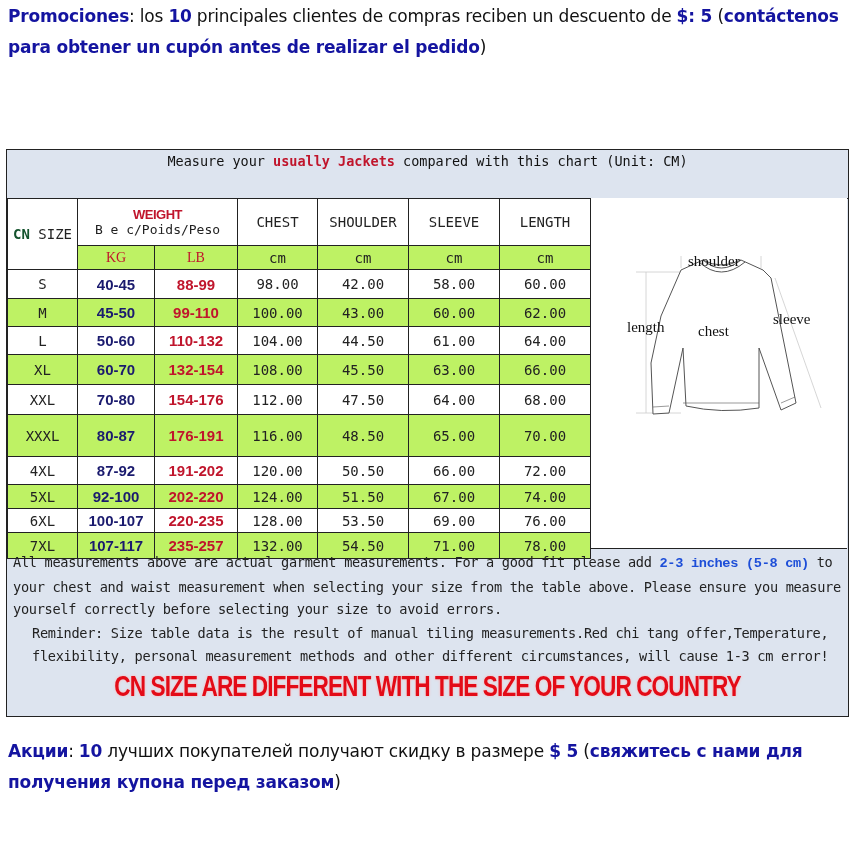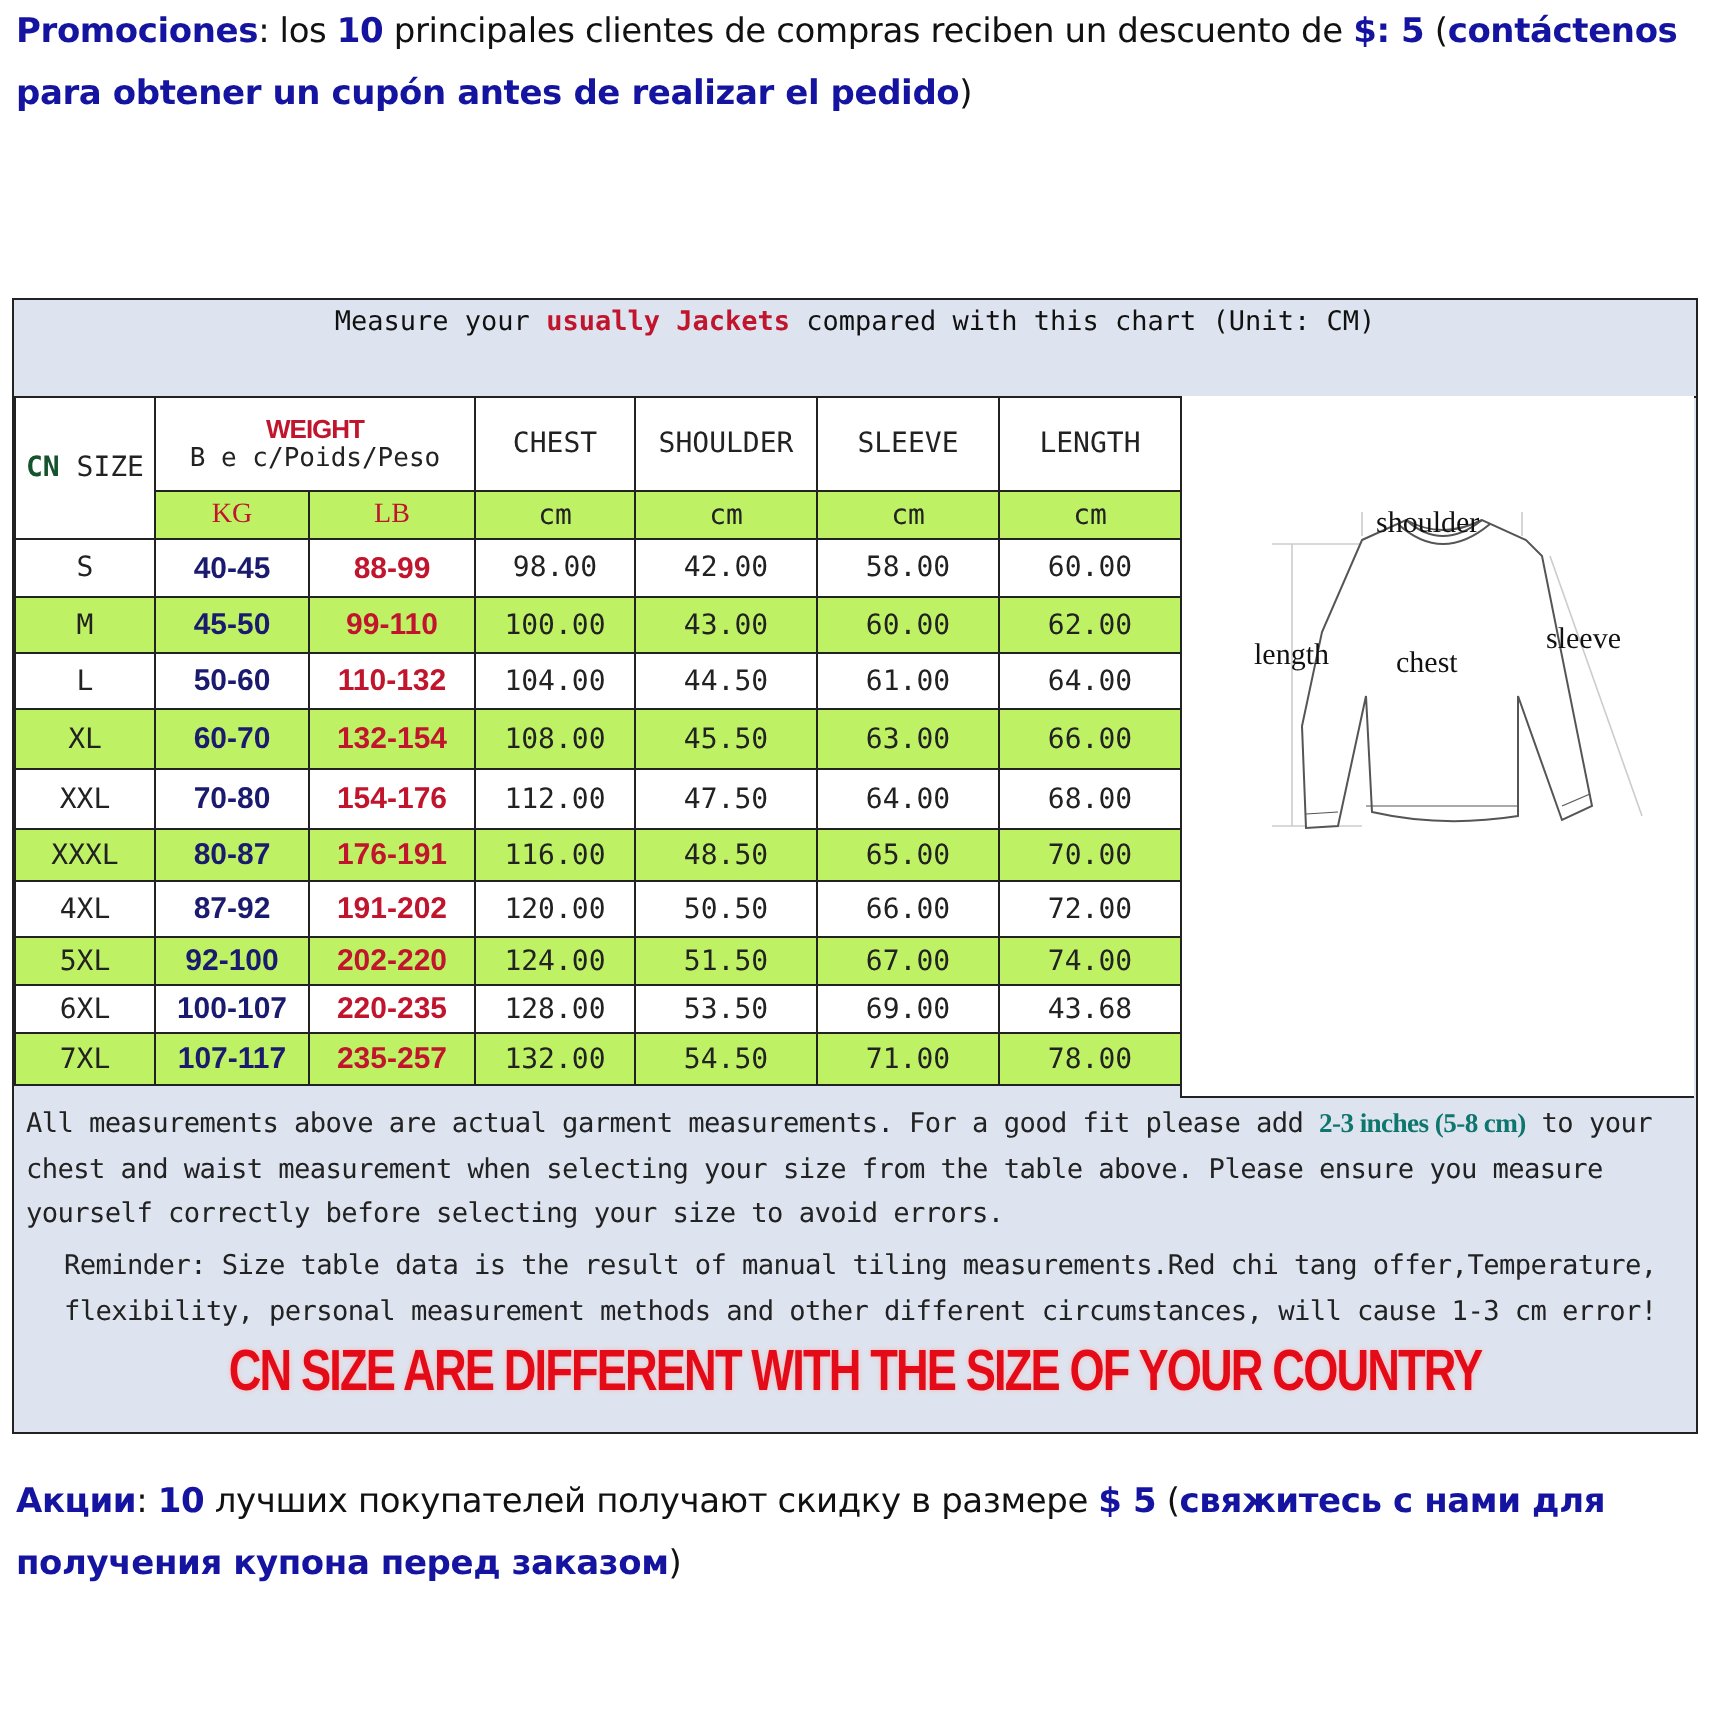--- a/index.html
+++ b/index.html
@@ -25,21 +25,21 @@
   .lbh { color:#c0152c !important; font-family:"Liberation Serif", serif; font-size:14px; }
   .kgh { color:#c0152c !important; font-family:"Liberation Serif", serif; font-size:14px; }
   .cnred { color:#14532d; font-weight:bold; }
   .weight-t { color:#c0152c; font-weight:bold; font-family:"Liberation Sans", sans-serif; font-size:13px; letter-spacing:-0.5px; }
 
   .img-cell { position:absolute; left:583px; top:48px; width:257px; height:351px; background:#fff; border-left:1.3px solid #222; border-bottom:1.3px solid #222; box-sizing:border-box; }
   .img-cell svg { position:absolute; left:0; top:0; }
 
   .notes { position:absolute; left:0; top:399px; width:100%; height:167px; font-size:13.6px; color:#222; }
   .notes .n1 { position:absolute; left:6px; top:2px; line-height:22.5px; width:832px; letter-spacing:-0.3px; }
-  .notes .n1 .red { color:#0f766e; font-weight:bold; font-family:Liberation Serif, serif; }
+  .notes .n1 .red { color:#1d4ed8; font-weight:bold; font-family:Liberation Mono, monospace; }
   .notes .n2 { position:absolute; left:25px; top:73px; line-height:22.5px; width:810px; letter-spacing:-0.3px; }
   .warn { position:absolute; left:0; top:121px; width:100%; text-align:center; font-family:"Liberation Sans", sans-serif; font-weight:bold; font-size:29px; color:#e30b17; letter-spacing:-1.2px; transform:scaleX(0.78); transform-origin:center; text-shadow:0 0 3px #ffb3b3; }
 </style>
 </head>
 <body>
 
 <div id="p-top" class="promo">
   <div>
     <span class="b">Promociones</span><span>: los </span><span class="b">10</span><span> principales clientes de compras reciben un descuento de </span><span class="b">$: 5</span><span> (</span><span class="b">contáctenos para obtener un cupón antes de realizar el pedido</span><span>)</span>
   </div>
@@ -119,21 +119,21 @@
     </tr>
     <tr class="w" style="height:30px">
       <td>XXL</td>
           <td class="kg">70-80</td>
           <td class="lb">154-176</td>
           <td>112.00</td>
           <td>47.50</td>
           <td>64.00</td>
           <td>68.00</td>
     </tr>
-    <tr class="g" style="height:26px">
+    <tr class="g" style="height:42px">
       <td>XXXL</td>
           <td class="kg">80-87</td>
           <td class="lb">176-191</td>
           <td>116.00</td>
           <td>48.50</td>
           <td>65.00</td>
           <td>70.00</td>
     </tr>
     <tr class="w" style="height:28px">
       <td>4XL</td>
@@ -153,21 +153,21 @@
           <td>67.00</td>
           <td>74.00</td>
     </tr>
     <tr class="w" style="height:24px">
       <td>6XL</td>
           <td class="kg">100-107</td>
           <td class="lb">220-235</td>
           <td>128.00</td>
           <td>53.50</td>
           <td>69.00</td>
-          <td>43.68</td>
+          <td>76.00</td>
     </tr>
     <tr class="g" style="height:26px">
       <td>7XL</td>
           <td class="kg">107-117</td>
           <td class="lb">235-257</td>
           <td>132.00</td>
           <td>54.50</td>
           <td>71.00</td>
           <td>78.00</td>
     </tr>

